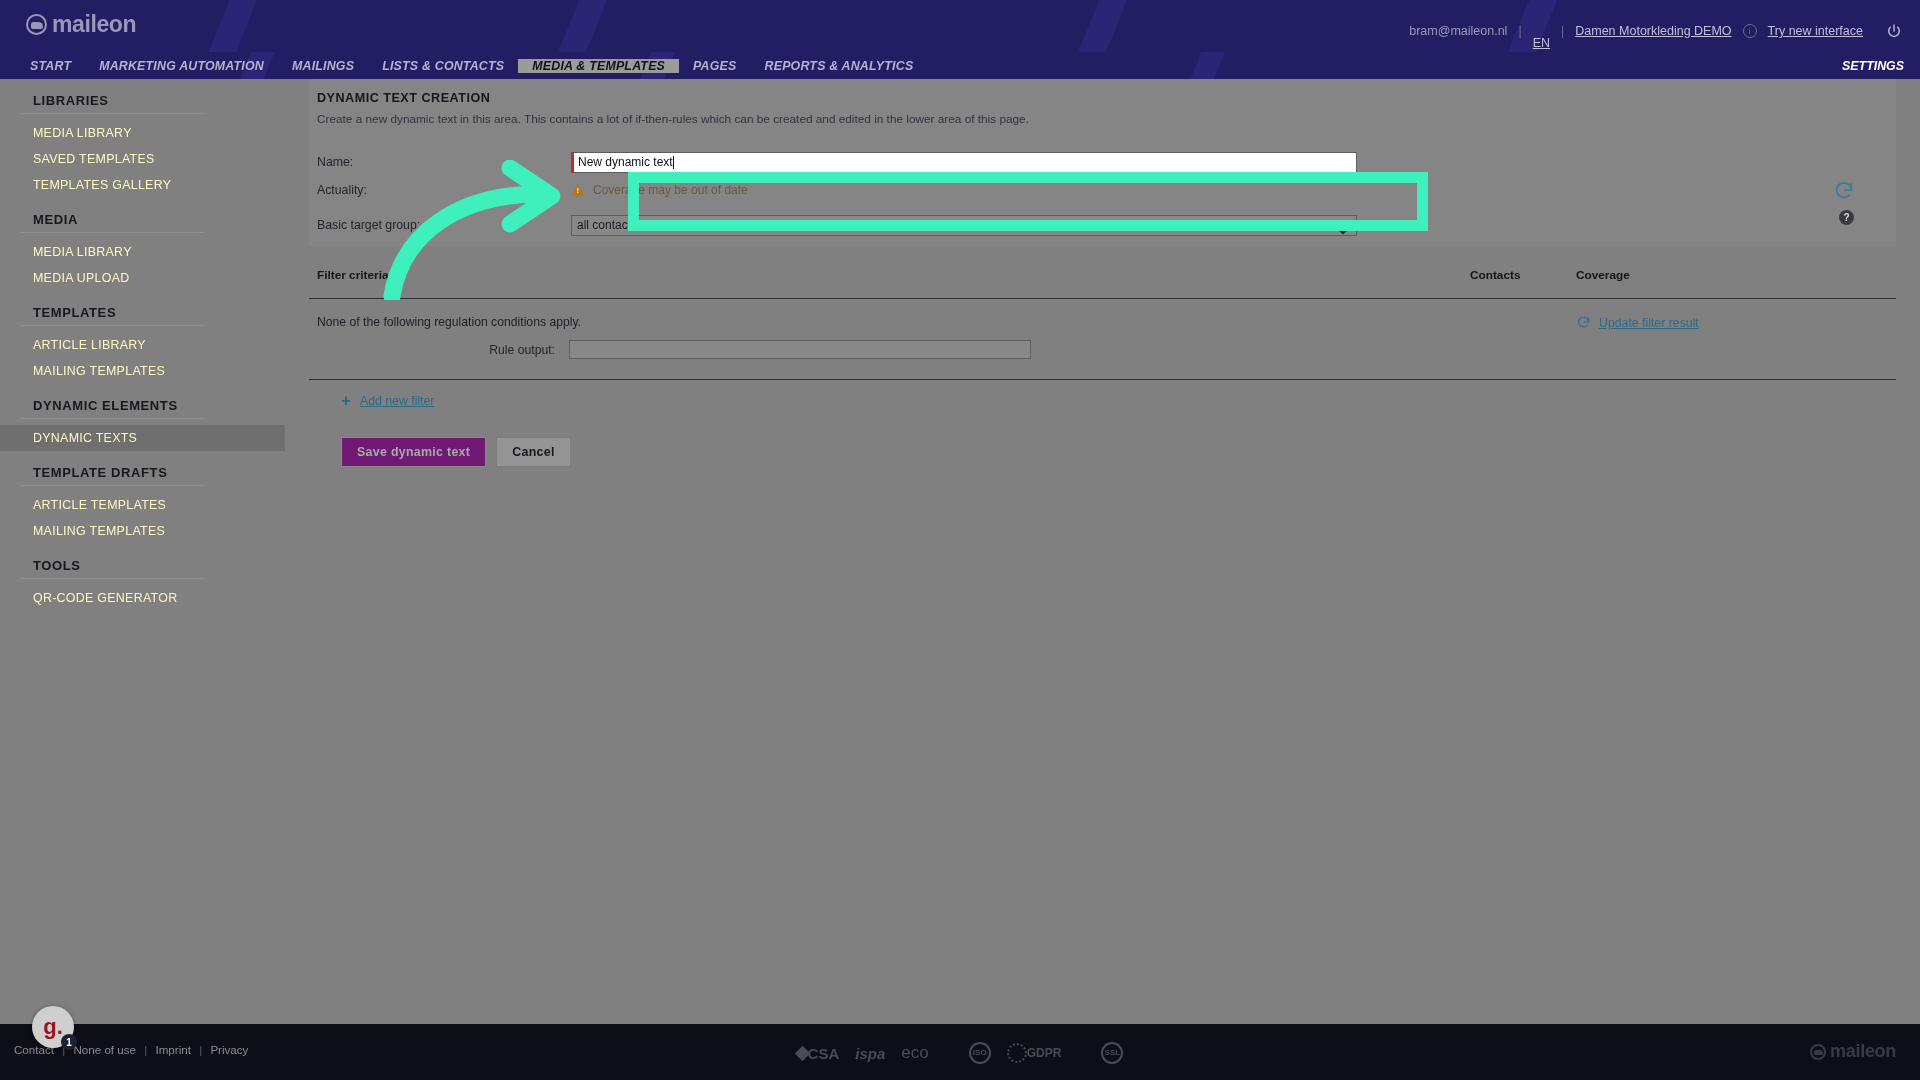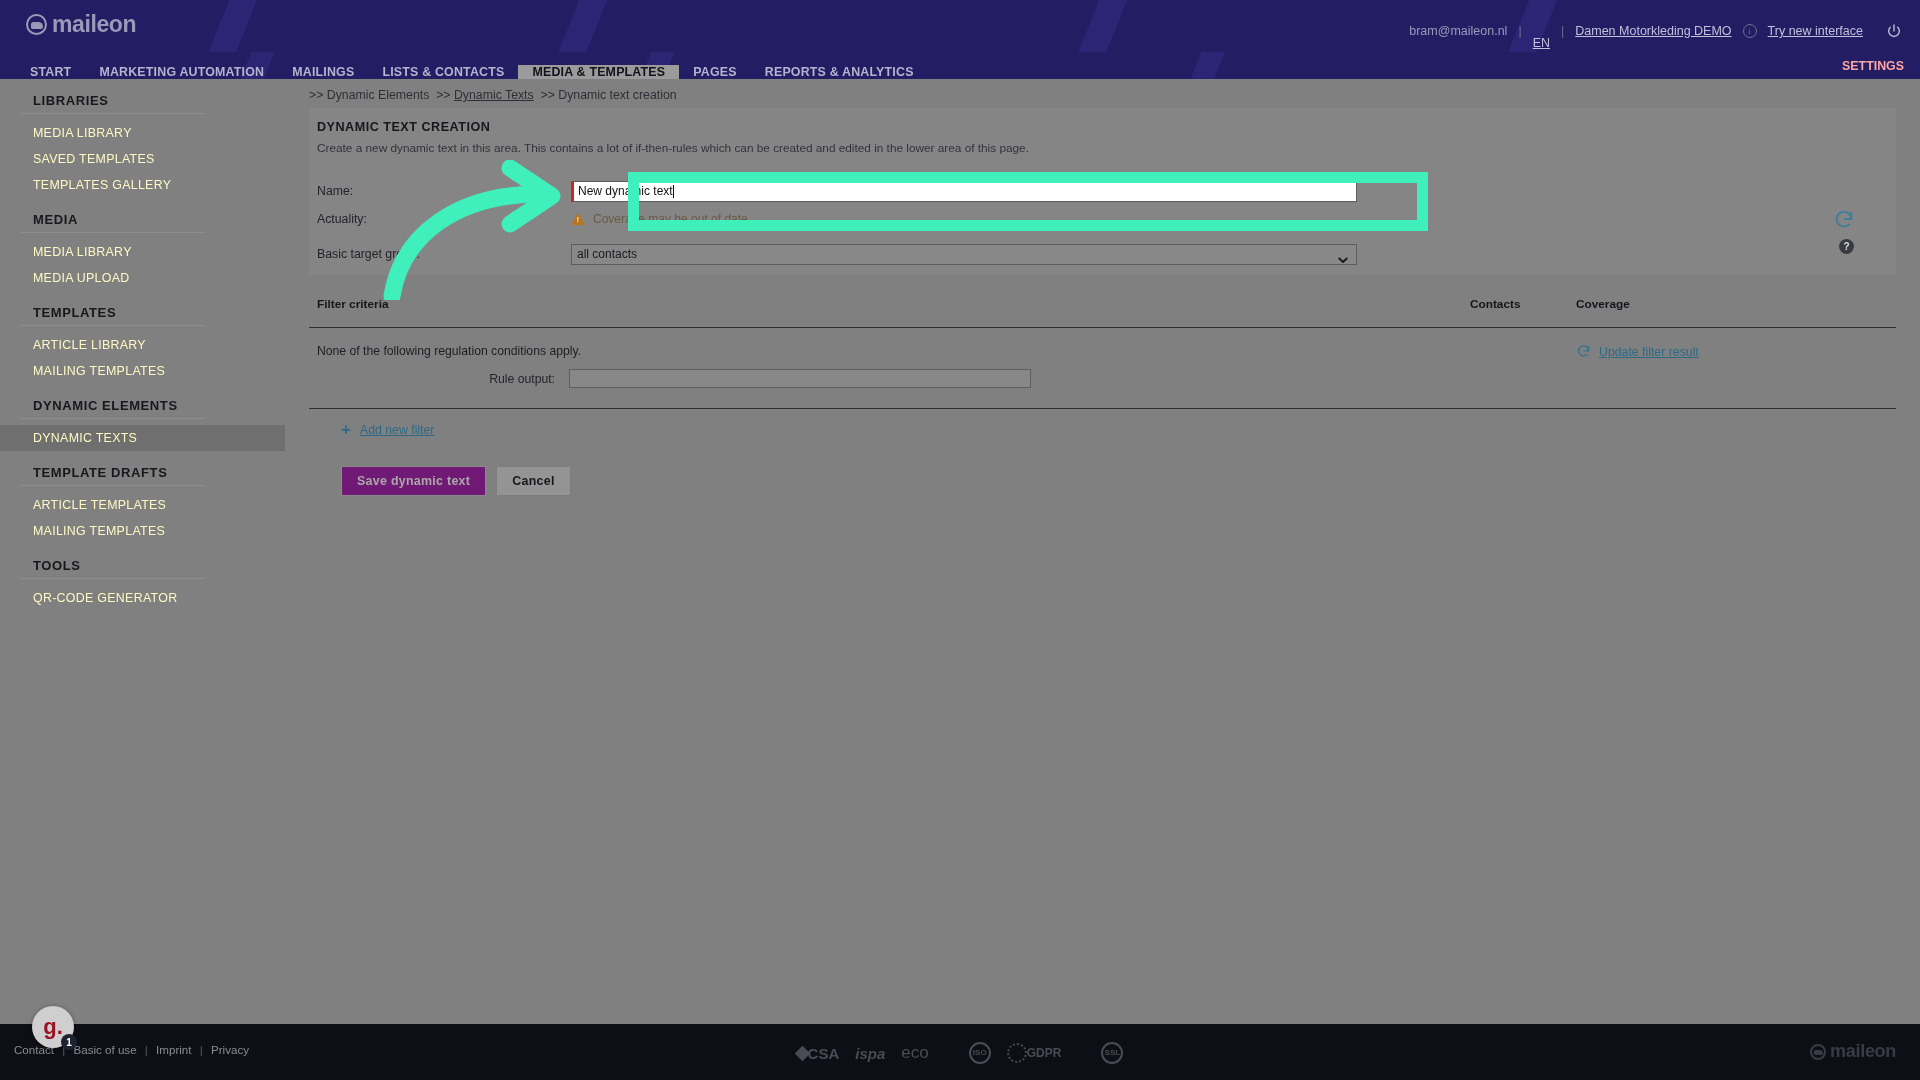--- a/index.html
+++ b/index.html
@@ -57,37 +57,37 @@
   }
   .power {
     width: 16px; height: 16px; margin-left: 12px;
     color: #b9b6d2;
   }
 
   
   .nav {
     position: relative; height: 27px;
     background: #231d63; overflow: hidden;
-    display: flex; align-items: flex-end;
+    display: flex; align-items: center; font-style: italic;
   }
   .nav .diag2 {
     position: absolute; top: -30px; width: 22px; height: 120px;
     background: #2c2474; transform: rotate(22deg);
   }
   .nav-items { position: relative; display: flex; align-items: stretch; padding-left: 16px; }
   .nav-item {
     display: flex; align-items: center; padding: 0 14px;
     color: #b6b3ce; font-size: 12.4px; font-weight: bold;
     letter-spacing: .2px; cursor: pointer; white-space: nowrap;
   }
   .nav-item.active { background: #9b9b9b; color: #12121c; }
   .nav-settings {
     position: absolute; right: 16px; top: 0; height: 100%;
     display: flex; align-items: center;
-    color: #fca5a5; font-size: 12.4px; font-weight: bold; cursor: pointer;
+    color: #ffffff; font-size: 12.4px; font-weight: bold; cursor: pointer;
   }
 
   
   .body-wrap { position: absolute; top: 79px; left: 0; right: 0; bottom: 0; }
 
   .sidebar {
     position: absolute; left: 0; top: 0; width: 285px; bottom: 0;
     padding-top: 14px;
   }
   .sb-group { margin-bottom: 14px; }
@@ -382,28 +382,20 @@
 
         <div class="sb-group">
           <div class="sb-head">TOOLS</div>
           <div class="sb-rule"></div>
           <div class="sb-item">QR-CODE GENERATOR</div>
         </div>
       </div>
 
       <div class="content">
 
-        <div class="crumb">
-          <span class="plain">&gt;&gt;</span>
-          <span class="plain">Dynamic Elements</span>
-          &nbsp;<span class="plain">&gt;&gt;</span>
-          <a>Dynamic Texts</a>
-          &nbsp;<span class="plain">&gt;&gt;</span>
-          <span class="plain">Dynamic text creation</span>
-        </div>
 
         <div class="panel">
           <div class="panel-title">DYNAMIC TEXT CREATION</div>
           <div class="panel-sub">Create a new dynamic text in this area. This contains a lot of if-then-rules which can be created and edited in the lower area of this page.</div>
 
           <div class="form">
 
             <div class="row">
               <div class="lbl">Name:</div>
               <div class="name-fake">
@@ -485,21 +477,21 @@
           </div>
         </div>
 
       </div>
     </div>
 
     <div class="footer">
       <div class="f-links">
         <a>Contact</a>
         <span class="d">|</span>
-        <a>Basic of use</a>
+        <a>None of use</a>
         <span class="d">|</span>
         <a>Imprint</a>
         <span class="d">|</span>
         <a>Privacy</a>
       </div>
 
       <div class="f-certs">
         <span class="cert">
           <span class="diamond"></span>
           <span>CSA</span>

